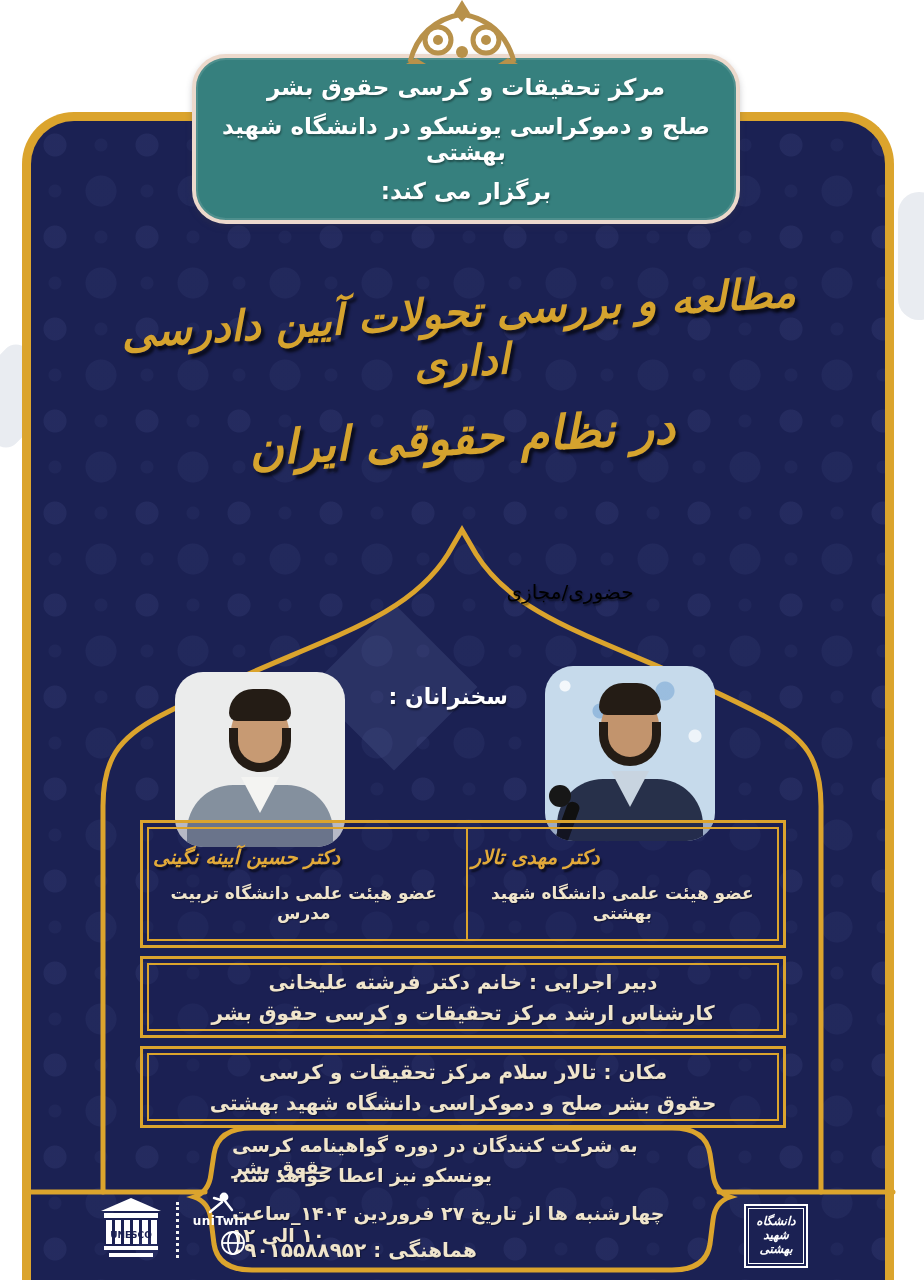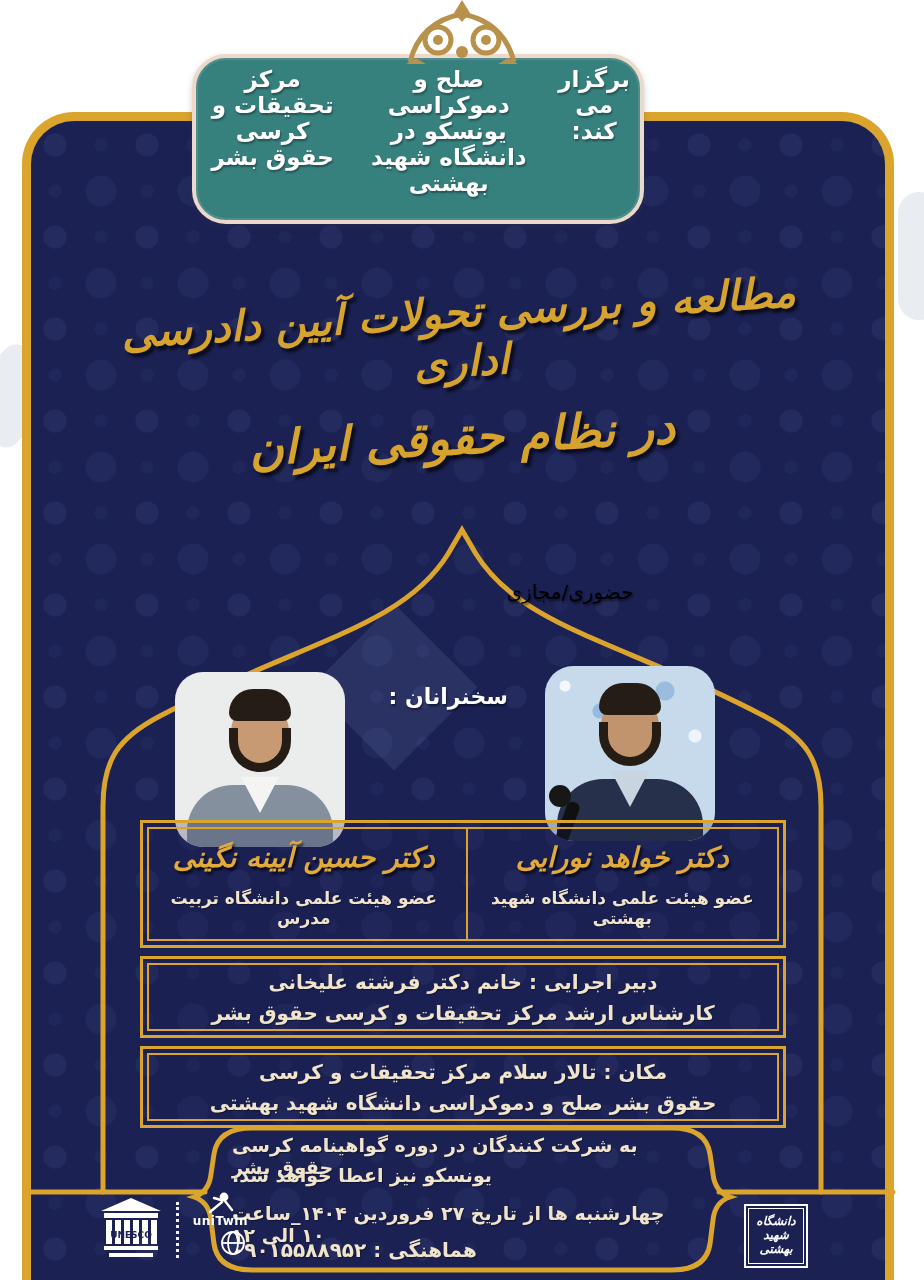--- a/index.html
+++ b/index.html
@@ -29,26 +29,26 @@
       radial-gradient(circle at 24px 70px, rgba(120,132,200,0.07) 0 6px, rgba(120,132,200,0) 7px);
     background-size:92px 92px;
   }
   .diamond{
     position:absolute;left:335px;top:628px;width:118px;height:118px;
     background:rgba(160,170,230,0.12);transform:rotate(45deg);z-index:2;
   }
 
   
   .teal-box{
-    position:absolute;left:192px;top:54px;width:452px;height:170px;
+    position:absolute;left:192px;top:54px;width:548px;height:170px;
     box-sizing:border-box;background:#36807e;
     border:4px solid #ecd9cc;border-radius:34px;
     box-shadow:0 3px 6px rgba(60,60,70,.25), inset 0 0 0 2px rgba(255,255,255,.12);
-    z-index:5;display:flex;flex-direction:row;justify-content:center;gap:13px;
-    padding:8px 10px;
+    z-index:5;display:flex;flex-direction:column;justify-content:center;gap:13px;
+    padding:24px 10px;
   }
   .teal-line{
     direction:rtl;text-align:center;color:#ffffff;font-weight:bold;
     font-size:23px;text-shadow:1px 2px 2px rgba(0,0,0,.35);
   }
   
   .crest{position:absolute;left:396px;top:0px;width:132px;height:64px;z-index:6;}
 
   
   .title-line{
@@ -109,22 +109,22 @@
   
   .gbox{position:absolute;left:140px;width:646px;box-sizing:border-box;
     border:3px solid #dba42d;padding:4px;z-index:4;background:rgba(27,33,83,.25);}
   .gbox-inner{box-sizing:border-box;width:100%;height:100%;border:2px solid #dba42d;
     display:flex;flex-direction:column;justify-content:center;gap:7px;}
   .names-box{top:820px;height:128px;}
   .names-row{flex-direction:row;direction:rtl;}
   .name-cell{flex:1;display:flex;flex-direction:column;justify-content:center;gap:14px;padding:6px 4px;}
   .name-cell-right{border-left:2px solid #dba42d;}
   .speaker-name{
-    direction:rtl;text-align:center;color:#e2aa3a;font-weight:bold;font-style:italic;
-    font-size:28px;text-shadow:2px 3px 2px rgba(0,0,0,.6);
+    direction:rtl;text-align:left;color:#e2aa3a;font-weight:bold;font-style:italic;
+    font-size:20px;text-shadow:2px 3px 2px rgba(0,0,0,.6);
   }
   .speaker-affil{
     direction:rtl;text-align:center;color:#f0e5cc;font-weight:bold;font-size:17px;
     text-shadow:1px 1px 1px rgba(0,0,0,.4);
   }
   .secretary-box{top:956px;height:82px;}
   .venue-box{top:1046px;height:82px;}
   .gbox-line{direction:rtl;text-align:center;color:#f0e5cc;font-weight:bold;font-size:20px;
     text-shadow:1px 1px 1px rgba(0,0,0,.4);}
 
@@ -216,21 +216,21 @@
     <div class="av-face"></div>
     <div class="av-hair"></div>
     <div class="av-beard"></div>
     <div class="mic-head"></div>
     <div class="mic-stem"></div>
   </div>
 
   <div class="gbox names-box">
     <div class="gbox-inner names-row">
       <div class="name-cell name-cell-right">
-        <div class="speaker-name">دکتر خواهد نورایی</div>
+        <div class="speaker-name">دکتر مهدی تالار</div>
         <div class="speaker-affil">عضو هیئت علمی دانشگاه شهید بهشتی</div>
       </div>
       <div class="name-cell">
         <div class="speaker-name">دکتر حسین آیینه نگینی</div>
         <div class="speaker-affil">عضو هیئت علمی دانشگاه تربیت مدرس</div>
       </div>
     </div>
   </div>
 
   <div class="gbox secretary-box">

